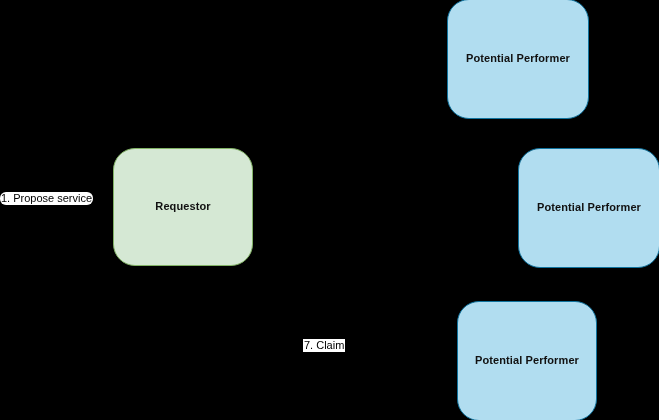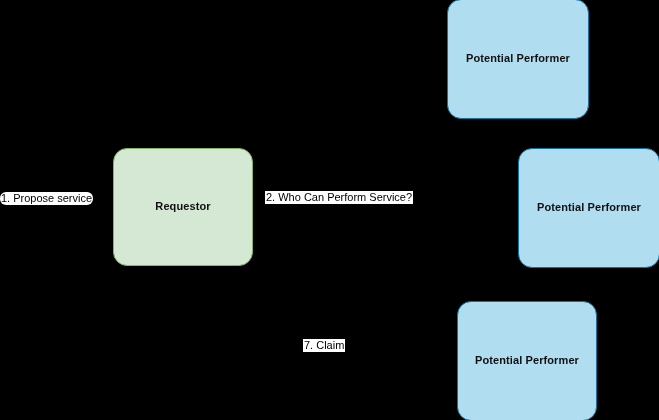--- a/index.html
+++ b/index.html
@@ -11,21 +11,21 @@
     position: relative;
     width: 659px;
     height: 420px;
     background: #000000;
     overflow: hidden;
     font-family: "Liberation Sans", sans-serif;
   }
   .node {
     position: absolute;
     box-sizing: border-box;
-    border-radius: 14px;
+    border-radius: 22px;
     display: flex;
     align-items: center;
     justify-content: center;
     text-align: center;
   }
   .node-label {
     font-size: 11px;
     font-weight: bold;
     color: #111111;
     line-height: 1.2;
@@ -59,17 +59,16 @@
   <div class="node" id="node-2" style="left: 518px; top: 148px; width: 142px; height: 120px; background: rgb(177, 221, 240); border: 1px solid rgb(16, 115, 158);">
     <span class="node-label">Potential Performer</span>
   </div>
 
   <div class="node" id="node-3" style="left: 457px; top: 301px; width: 140px; height: 120px; background: rgb(177, 221, 240); border: 1px solid rgb(16, 115, 158);">
     <span class="node-label">Potential Performer</span>
   </div>
 
   <div class="edge-label" id="elabel-0" style="left: 0px; top: 192px; border-radius: 6px;">1. Propose service</div>
 
-  <div class="edge-label" id="elabel-1" style="left: 265px; top: 191px;">2. Who Can Perform Service?</div>
 
   <div class="edge-label" id="elabel-2" style="left: 303px; top: 339px;">7. Claim</div>
 
 </div>
 
 </body></html>

